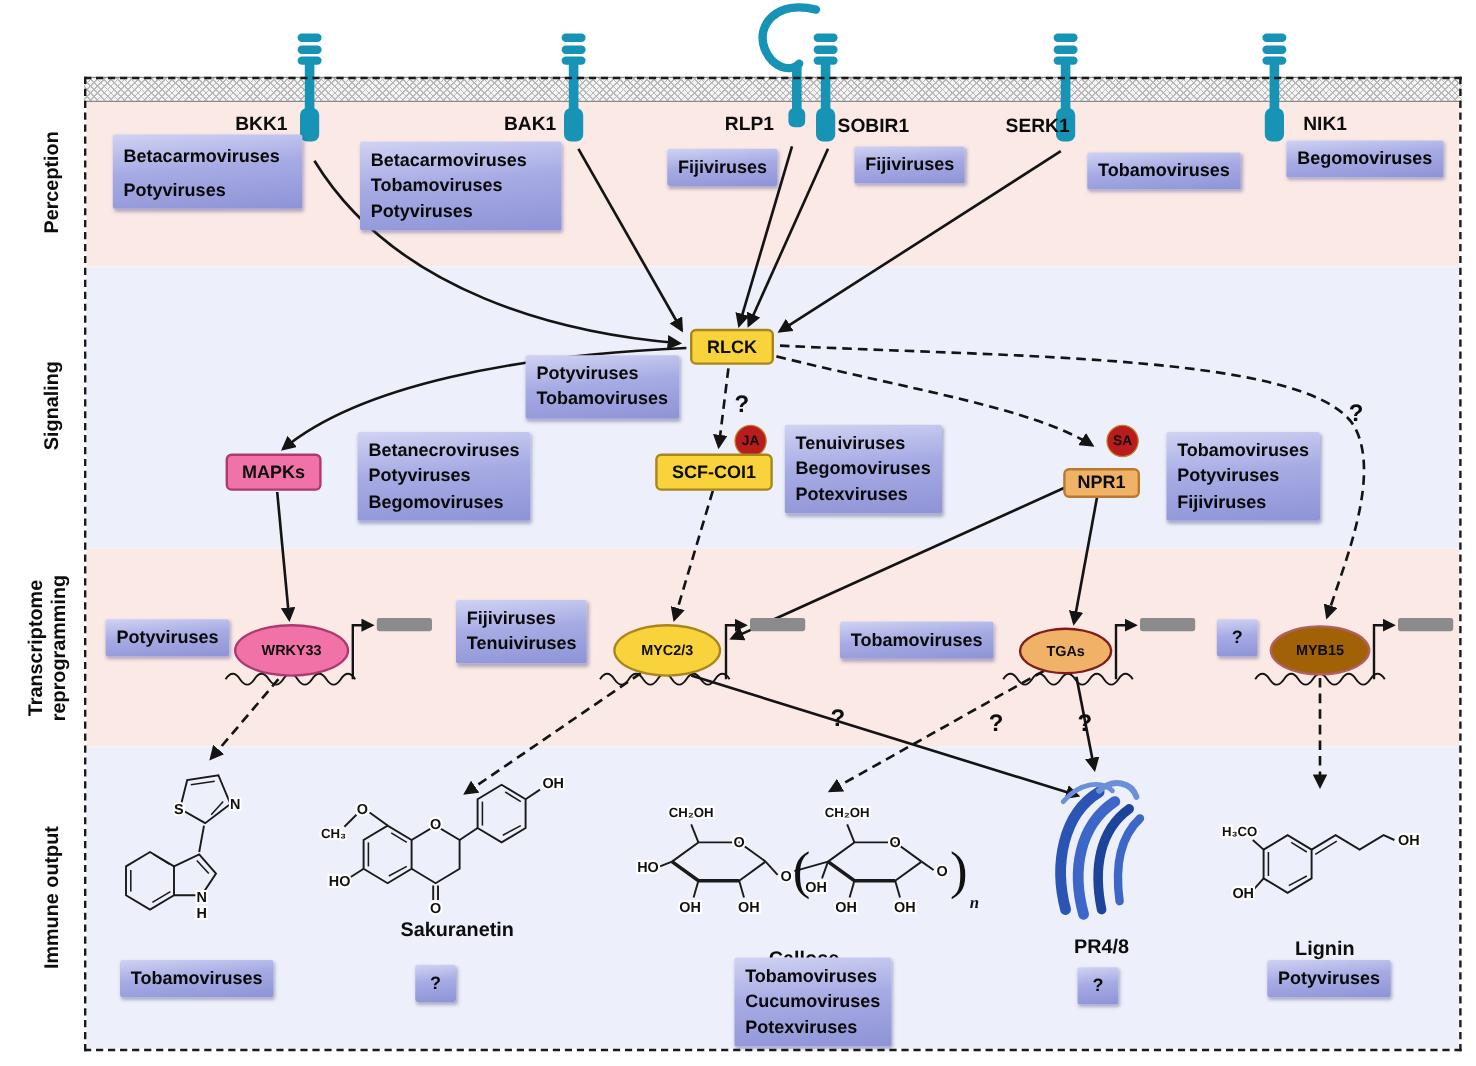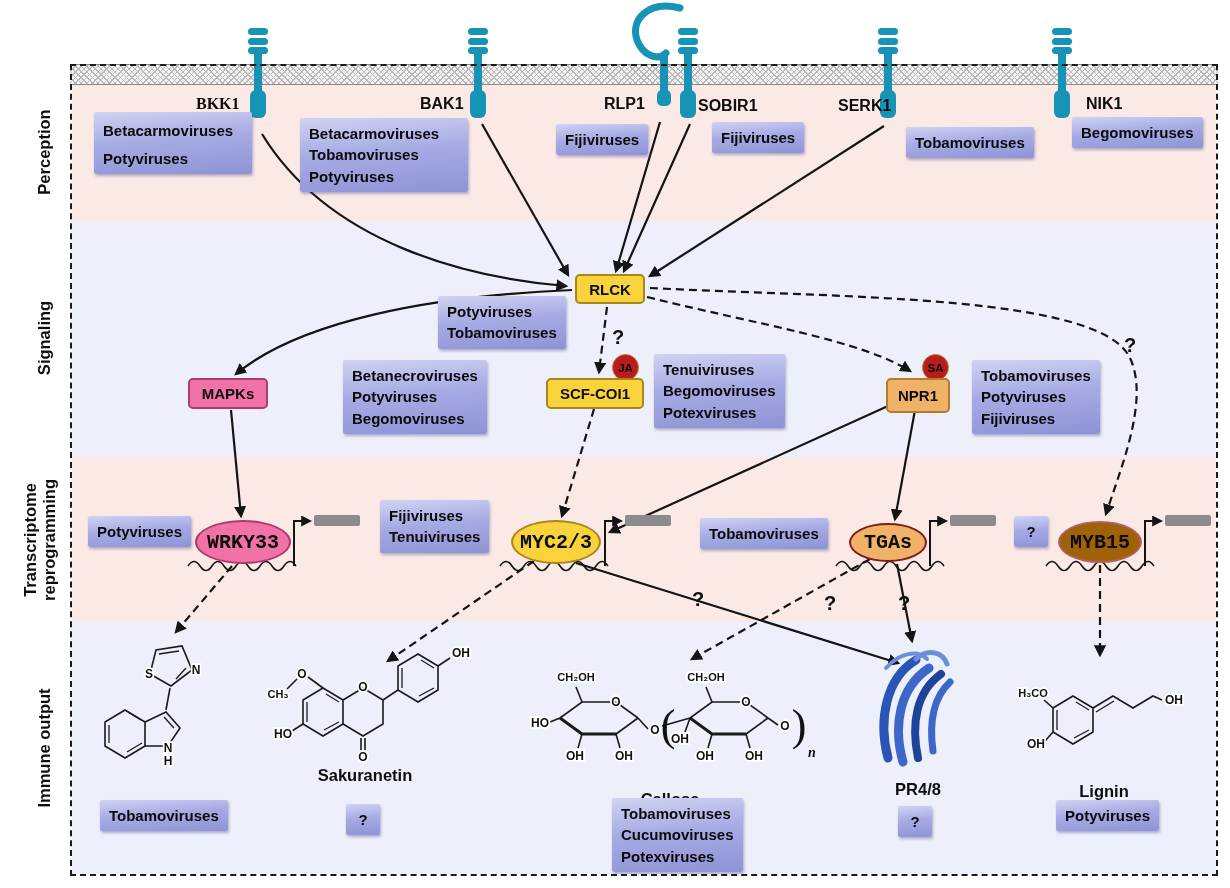--- a/index.html
+++ b/index.html
@@ -32,22 +32,22 @@
     padding:5px 9px; white-space:pre-line; border-radius:2px; color:#0a0a0a;
     background:linear-gradient(175deg,#d0d3f2 0%,#a7abe4 45%,#8e93d6 100%);
     box-shadow:1px 2px 3px rgba(70,70,130,.4); }
 
   .node { position:absolute; z-index:4; border-radius:5px; font-weight:bold; font-size:15px;
     display:flex; align-items:center; justify-content:center; }
   .yellow     { background:#f8d33c; border:2px solid #a8861c; }
   .pinknode   { background:#f172a6; border:2px solid #ad3a6e; }
   .orangenode { background:#f0b266; border:2px solid #b57a30; }
 
-  .ell { position:absolute; z-index:4; border-radius:50%; font-weight:bold; font-size:20px;
-    display:flex; align-items:center; justify-content:center;font-family:Liberation Mono, monospace; }
+  .ell { position:absolute; z-index:4; border-radius:50%; font-weight:bold; font-size:12px;
+    display:flex; align-items:center; justify-content:center; }
   .ell.pinknode { border-radius:50%; }
   .rose { background:#a16207; border:2px solid #b06060; }
 
   .badge { position:absolute; z-index:3; width:27px; height:27px; border-radius:50%;
     background:#b91c1c; border:1.5px solid #c07f2a; font-size:11.5px; font-weight:bold;
     display:flex; align-items:center; justify-content:center; }
 
   .qm { position:absolute; z-index:4; font-weight:bold; font-size:20px; }
 
   .outlabel { position:absolute; z-index:4; font-weight:bold; font-size:16.5px; text-align:center; }
@@ -114,21 +114,21 @@
       <div class="kd"></div>
   </div>
   <div class="rc" style="left:1052px;">
     <div class="disc"></div>
       <div class="disc"></div>
       <div class="disc"></div>
     <div class="stem"></div>
       <div class="kd"></div>
   </div>
 
-  <div class="rlabel" style="left:196px; top:95px;font-family:Liberation Serif, serif;">BKK1</div>
+  <div class="rlabel" style="left:196px; top:95px;">BKK1</div>
   <div class="rlabel" style="left:420px; top:95px;">BAK1</div>
   <div class="rlabel" style="left:604px; top:95px;">RLP1</div>
   <div class="rlabel" style="left:698px; top:97px;">SOBIR1</div>
   <div class="rlabel" style="left:838px; top:97px;">SERK1</div>
   <div class="rlabel" style="left:1086px; top:95px;">NIK1</div>
 
   <div class="vbox" style="left:94px;  top:112px; width:158px; height:62px; line-height:1.85;">Betacarmoviruses
 Potyviruses</div>
   <div class="vbox" style="left:300px; top:118px; width:168px;">Betacarmoviruses
 Tobamoviruses
@@ -136,32 +136,32 @@
   <div class="vbox" style="left:556px; top:124px;">Fijiviruses</div>
   <div class="vbox" style="left:712px; top:122px;">Fijiviruses</div>
   <div class="vbox" style="left:906px; top:127px;">Tobamoviruses</div>
   <div class="vbox" style="left:1072px; top:117px;">Begomoviruses</div>
 
   <div class="node yellow" style="left:575px; top:274px; width:70px; height:30px;">RLCK</div>
   <div class="vbox" style="left:438px; top:296px;">Potyviruses
 Tobamoviruses</div>
 
   <div class="node pinknode" style="left:188px; top:378px; width:80px; height:31px;">MAPKs</div>
-  <div class="vbox" style="left:298px; top:360px;margin-left:45px;">Betanecroviruses
+  <div class="vbox" style="left:298px; top:360px;">Betanecroviruses
 Potyviruses
 Begomoviruses</div>
 
   <div class="badge" style="left:612px; top:354px;">JA</div>
   <div class="node yellow" style="left:546px; top:378px; width:98px; height:31px;">SCF-COI1</div>
   <div class="vbox" style="left:654px; top:354px;">Tenuiviruses
 Begomoviruses
 Potexviruses</div>
 
   <div class="badge" style="left:922px; top:354px;">SA</div>
-  <div class="node orangenode" style="left:886px; top:378px; width:64px; height:35px;">NPR1</div>
+  <div class="node orangenode" style="left:886px; top:390px; width:64px; height:25px;">NPR1</div>
   <div class="vbox" style="left:972px; top:360px;">Tobamoviruses
 Potyviruses
 Fijiviruses</div>
 
   <div class="qm" style="left:612px;  top:326px;">?</div>
   <div class="qm" style="left:1124px; top:334px;">?</div>
   <div class="qm" style="left:692px;  top:588px;">?</div>
   <div class="qm" style="left:824px;  top:592px;">?</div>
   <div class="qm" style="left:898px;  top:592px;">?</div>
 
@@ -174,21 +174,21 @@
 
   <div class="vbox" style="left:700px; top:518px;">Tobamoviruses</div>
   <div class="ell" style="left:849px; top:523px; width:78px; height:39px; background:#f0b266; border:2px solid #7f1d1d;">TGAs</div>
 
   <div class="vbox" style="left:1014px; top:516px; width:34px; text-align:center;">?</div>
   <div class="ell rose" style="left:1058px; top:521px; width:84px; height:42px;">MYB15</div>
 
   <div class="outlabel" style="left:98px;  top:800px; width:124px;">Camalexin</div>
   <div class="vbox" style="left:100px; top:800px;">Tobamoviruses</div>
 
-  <div class="outlabel" style="left:298px; top:766px; width:134px;">Sakuranetin</div>
+  <div class="outlabel" style="left:314px; top:766px; width:134px;">Sakuranetin</div>
   <div class="vbox" style="left:346px; top:804px; width:34px; text-align:center;">?</div>
 
   <div class="outlabel" style="left:608px; top:790px; width:124px;">Callose</div>
   <div class="vbox" style="left:612px; top:798px;">Tobamoviruses
 Cucumoviruses
 Potexviruses</div>
 
   <div class="outlabel" style="left:876px; top:780px; width:84px;">PR4/8</div>
   <div class="vbox" style="left:898px; top:806px; width:34px; text-align:center;">?</div>
 

